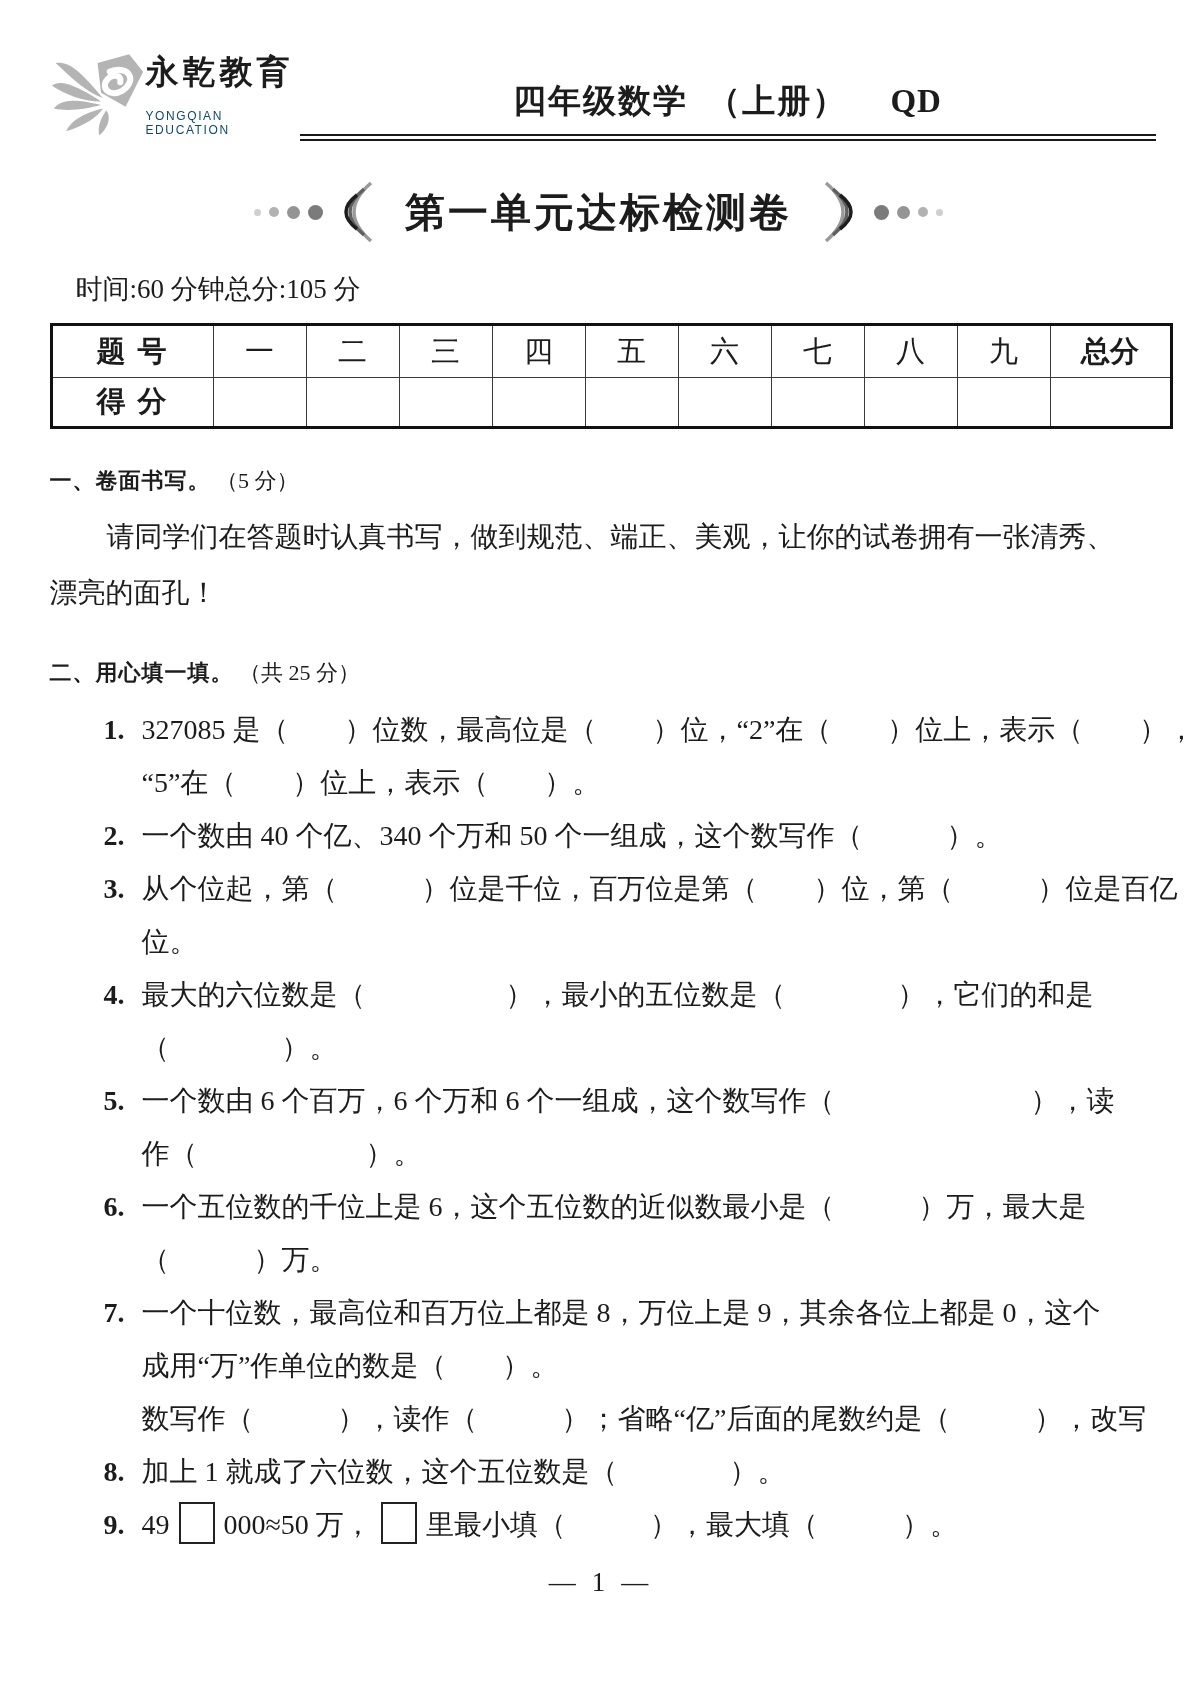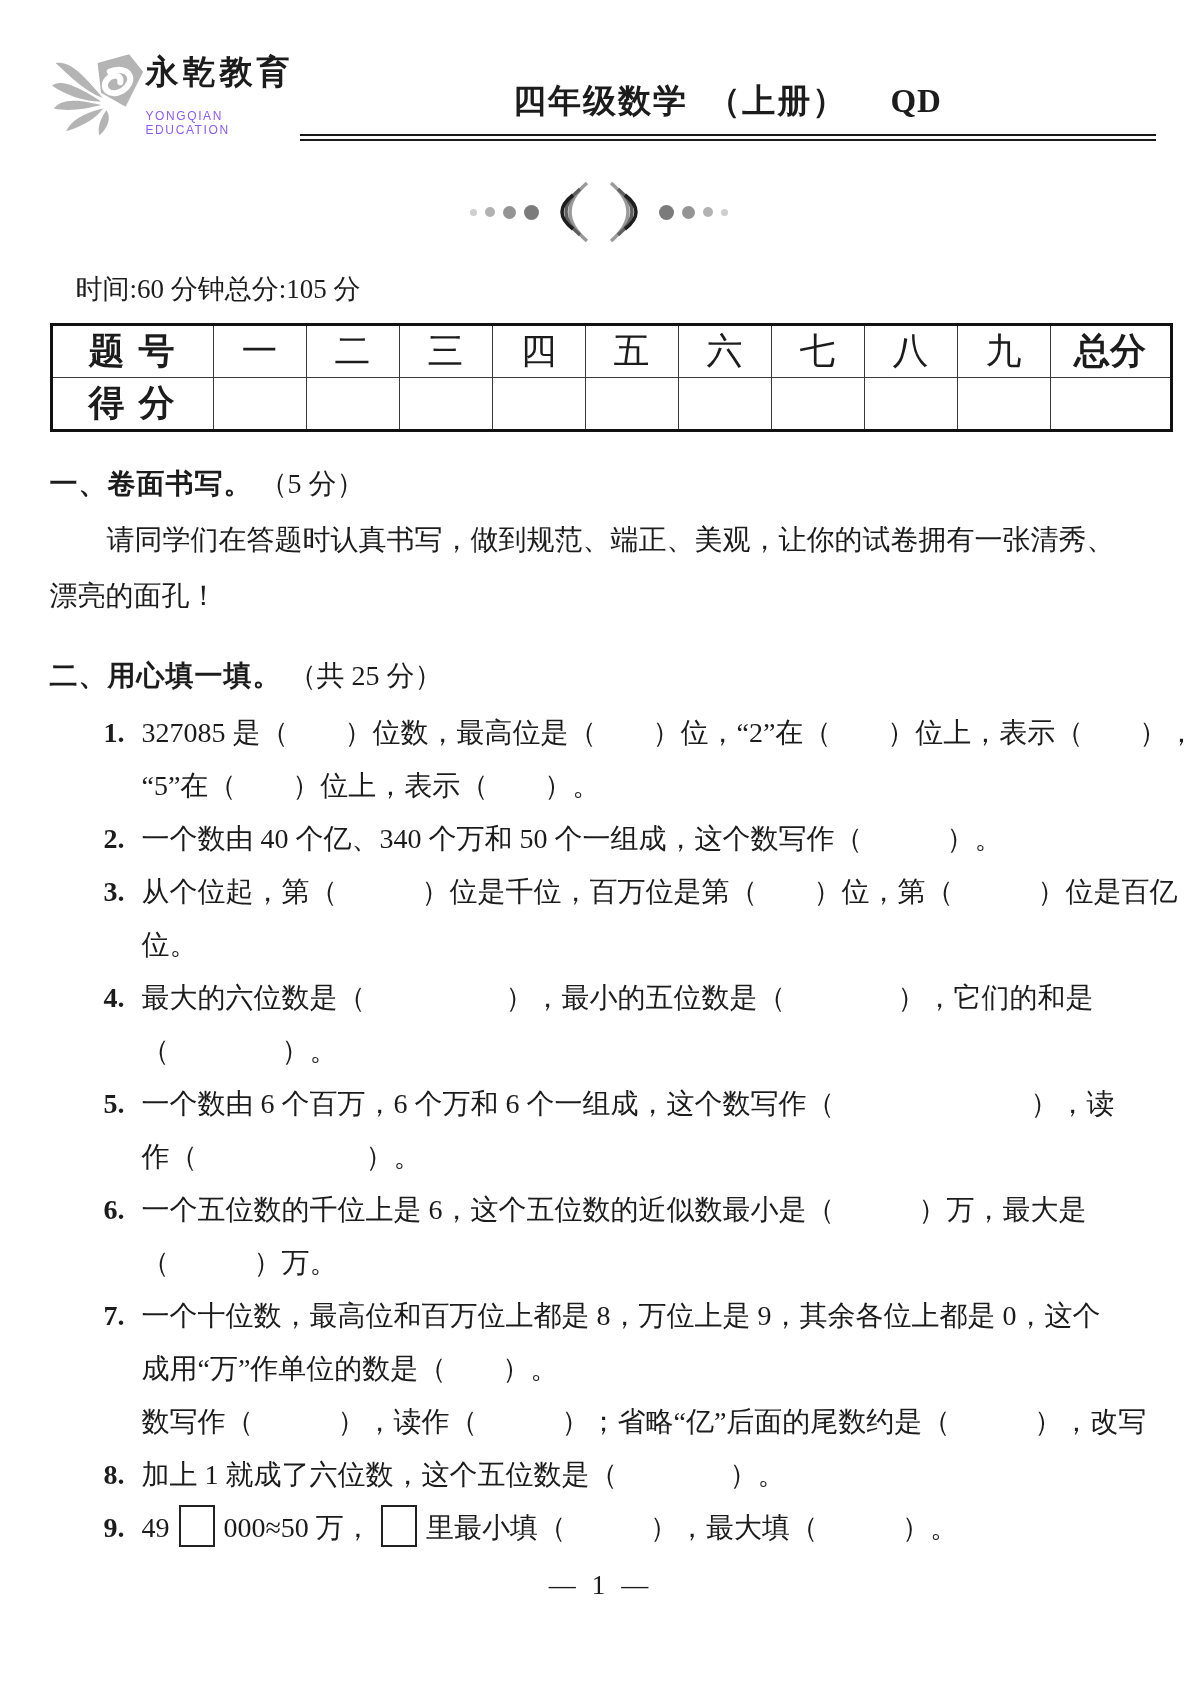--- a/index.html
+++ b/index.html
@@ -15,21 +15,21 @@
     overflow: hidden;
     padding-left: 6px;
   }
 
   
   .header { display:flex; align-items:flex-end; padding:50px 30px 0 40px; }
   .logo-block { display:flex; align-items:center; width:248px; flex-shrink:0; padding-bottom:4px; }
   .logo-mark { width:92px; height:84px; flex-shrink:0; }
   .logo-text { margin-left:2px; }
   .logo-cn { font-size:33px; font-weight:bold; letter-spacing:4px; font-family:"Liberation Serif", serif; }
-  .logo-en { font-size:12px; color:#8b5cf6; letter-spacing:1.6px; margin-top:14px; font-family:"Liberation Sans", sans-serif; }
+  .logo-en { font-size:12px; color:#0c4a6e; letter-spacing:1.6px; margin-top:14px; font-family:"Liberation Sans", sans-serif; }
   .header-right { flex:1; }
   .header-title {
     text-align:center; font-family:"Liberation Sans", sans-serif;
     font-weight:bold; font-size:33px; letter-spacing:2px; padding-bottom:10px;
   }
   .title-volume { margin:0 8px; }
   .title-code { font-family:"Liberation Serif", serif; margin-left:24px; letter-spacing:1px; }
   .double-rule { height:7px; border-top:2.5px solid #1a1a1a; border-bottom:2.5px solid #1a1a1a; }
 
   
@@ -47,31 +47,31 @@
     font-size:40px; letter-spacing:3px; margin:0 22px;
   }
 
   
   .meta-row { display:flex; margin-top:28px; padding:0 62px 0 64px; font-size:27px; }
 
   
   table.score-table {
     border-collapse:collapse; margin:16px auto 0 38px;
     width:1120px; table-layout:fixed;
-    border:3px solid #111; font-size:36px;
+    border:3px solid #111; font-size:29px;
   }
   table.score-table td { border:1.5px solid #3a3a3a; text-align:center; }
   table.score-table tr.hdr td { height:53px; }
   table.score-table tr.scr td { height:50px; }
   td.lbl { font-family:"Liberation Sans", sans-serif; font-weight:bold; letter-spacing:2px; }
   td.total-col { font-family:"Liberation Sans", sans-serif; font-weight:bold; }
 
   
   .section { padding:0 30px 0 38px; }
-  .sec-heading { margin-top:32px; font-size:28px; line-height:40px; }
+  .sec-heading { margin-top:32px; font-size:22px; line-height:40px; }
   .sec-heading .main { font-family:"Liberation Sans", sans-serif; font-weight:bold; letter-spacing:1px; }
   .sec-heading .score { font-family:"Liberation Serif", serif; }
 
   .para { font-size:28px; line-height:56px; margin-top:8px; }
   .para .indent { padding-left:57px; }
 
   .questions { margin-top:10px; }
   .question { position:relative; padding-left:92px; font-size:28px; }
   .q-num { position:absolute; left:54px; top:0; font-weight:bold; line-height:53px; }
   .q-line { line-height:53px; white-space:nowrap; }
@@ -123,20 +123,21 @@
       <span class="dot d1"></span>
       <span class="dot d2"></span>
       <span class="dot d3"></span>
       <span class="dot d4"></span>
     </div>
     <svg class="swoosh" width="40" height="62" viewBox="0 0 40 62">
       <path d="M38,2 Q4,31 38,60" stroke="#9a9a9a" fill="none" stroke-width="3.5"></path>
       <path d="M31,8 Q3,31 31,54" stroke="#5f5f5f" fill="none" stroke-width="3.5"></path>
       <path d="M24,14 Q2,31 24,48" stroke="#1d1d1d" fill="none" stroke-width="3.5"></path>
     </svg>
+    <h1 class="unit-title">第一单元达标检测卷</h1>
     <svg class="swoosh right" width="40" height="62" viewBox="0 0 40 62">
       <path d="M38,2 Q4,31 38,60" stroke="#9a9a9a" fill="none" stroke-width="3.5"></path>
       <path d="M31,8 Q3,31 31,54" stroke="#5f5f5f" fill="none" stroke-width="3.5"></path>
       <path d="M24,14 Q2,31 24,48" stroke="#1d1d1d" fill="none" stroke-width="3.5"></path>
     </svg>
     <div class="dots">
       <span class="dot d4"></span>
       <span class="dot d3"></span>
       <span class="dot d2"></span>
       <span class="dot d1"></span>

